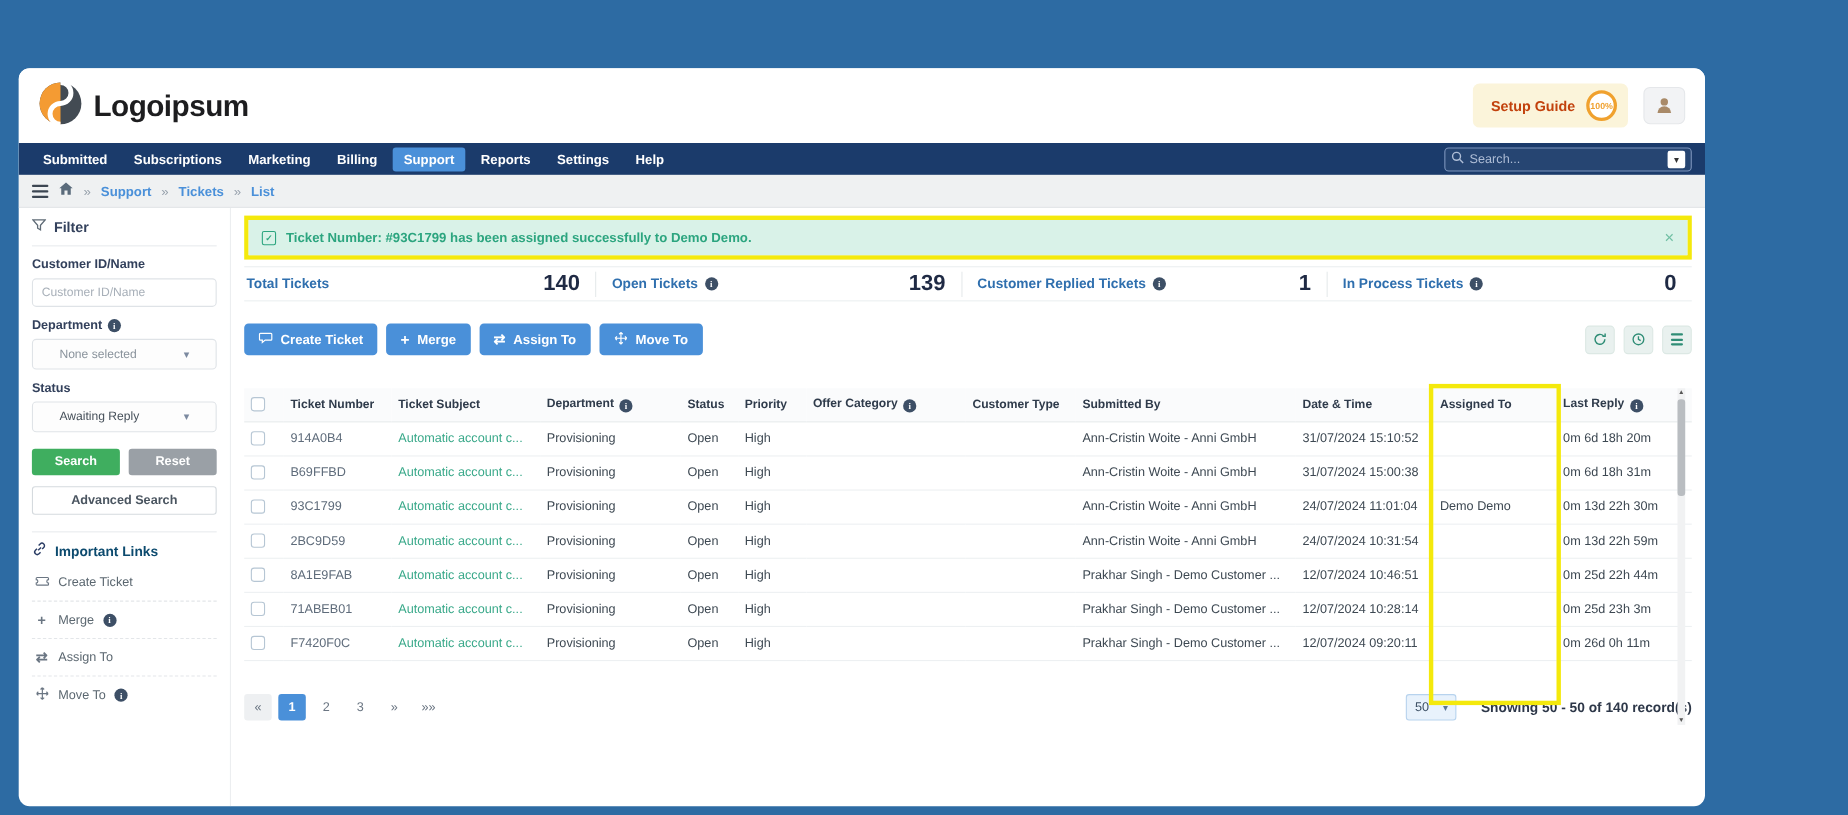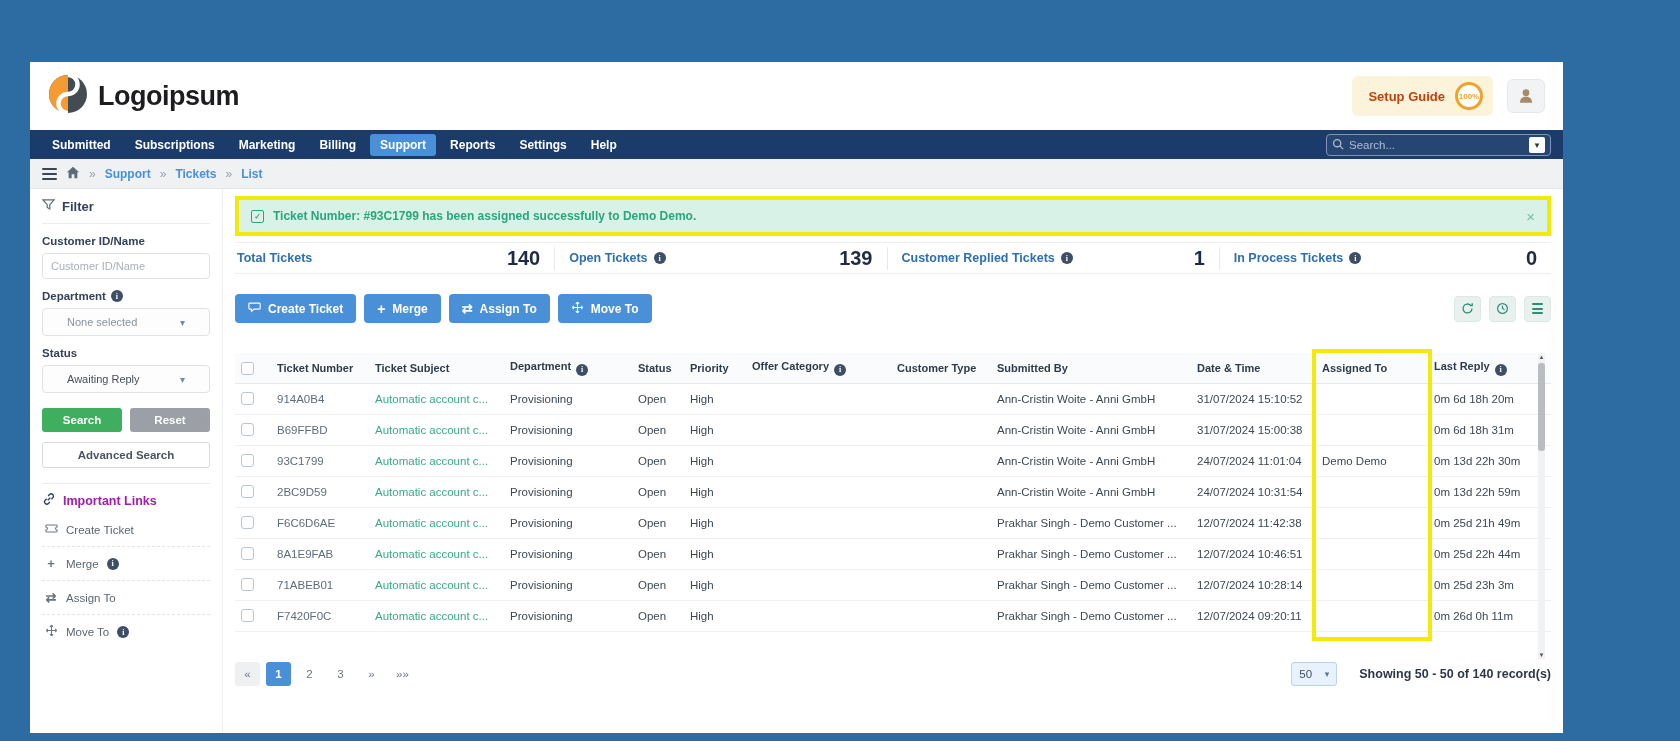--- a/index.html
+++ b/index.html
@@ -1,19 +1,19 @@
 <!DOCTYPE html>
 <html><head>
 <meta charset="utf-8">
 <style>
   * { box-sizing: border-box; margin: 0; padding: 0; }
   html,body { width:1680px; height:741px; overflow:hidden; }
   body { background:#2d6ba3; font-family:"Liberation Sans", sans-serif; position:relative; }
 
-  .window { position:absolute; left:30px; top:62px; width:1533px; height:671px; background:#fff; display:flex; flex-direction:column; overflow:hidden; }
+  .window { position:absolute; left:17px; top:62px; width:1533px; height:671px; background:#fff; display:flex; flex-direction:column; overflow:hidden;border-radius:10px; }
 
   
   .topbar { height:68px; display:flex; align-items:center; justify-content:space-between; padding:0 18px; background:#fff; }
   .logo { display:flex; align-items:center; gap:10px; }
   .logo-text { font-size:27px; font-weight:700; color:#1d1d1f; letter-spacing:-0.5px; }
   .topbar-right { display:flex; align-items:center; gap:14px; }
   .setup-guide { display:flex; align-items:center; gap:10px; background:#fbf4da; border-radius:6px; padding:5px 10px 5px 16px; height:40px; cursor:pointer; }
   .setup-guide-label { font-size:13px; font-weight:600; color:#c2410c; }
   .setup-badge { width:28px; height:28px; border-radius:50%; border:3px solid #f0a12e; color:#f0a12e; font-size:8px; font-weight:700; display:flex; align-items:center; justify-content:center; background:#fff; }
   .avatar { width:38px; height:34px; border-radius:6px; background:#f2f3f5; border:1px solid #e5e7ea; display:flex; align-items:center; justify-content:center; }
@@ -46,21 +46,21 @@
   .text-input::placeholder { color:#a8b0b9; }
   .select-box { height:28px; border:1px solid #dfe3e7; border-radius:4px; background:#fdfdfd; display:flex; align-items:center; justify-content:space-between; padding:0 24px; font-size:11px; cursor:pointer; }
   .select-box .caret { color:#7c8aa0; font-size:10px; }
   .sel-muted { color:#8a939c; }
   .sel-dark { color:#454f59; }
   .btn-row { display:flex; gap:8px; margin-top:15px; }
   .btn-search { flex:1; height:24px; background:#3fae5f; color:#fff; border:none; border-radius:3px; font-size:11.5px; font-weight:600; cursor:pointer; font-family:"Liberation Sans", sans-serif; }
   .btn-reset { flex:1; height:24px; background:#9aa0a6; color:#fff; border:none; border-radius:3px; font-size:11.5px; font-weight:600; cursor:pointer; font-family:"Liberation Sans", sans-serif; }
   .btn-advanced { width:100%; margin-top:10px; height:26px; background:#fff; border:1px solid #d5dade; border-radius:3px; color:#4a5560; font-size:11.5px; font-weight:600; cursor:pointer; font-family:"Liberation Sans", sans-serif; }
   .side-divider { border:none; border-top:1px solid #e9ebee; margin:15px 0 6px; }
-  .links-title { display:flex; align-items:center; gap:7px; font-size:12.5px; font-weight:700; color:#a21caf; margin:8px 0 4px; }
+  .links-title { display:flex; align-items:center; gap:7px; font-size:12.5px; font-weight:700; color:#0c4a6e; margin:8px 0 4px; }
   .side-link { display:flex; align-items:center; gap:8px; font-size:11.5px; color:#5b6770; padding:9px 2px; border-bottom:1px dashed #e3e6e9; cursor:pointer; }
   .side-link:last-child { border-bottom:none; }
   .glyph-icon { width:14px; text-align:center; color:#6b7683; font-size:13px; font-weight:700; }
 
   
   .info { width:12px; height:12px; border-radius:50%; background:#3d4f66; color:#fff; display:inline-flex; align-items:center; justify-content:center; flex-shrink:0; }
   .info::after { content:"i"; font-size:8px; font-weight:700; font-family:"Liberation Serif", serif; }
 
   
   .alert-outer { margin-top:7px; border:4px solid #f4e90c; }
@@ -435,34 +435,20 @@
                 <td class="col-priority">High</td>
                 <td class="col-offer_category"></td>
                 <td class="col-customer_type"></td>
                 <td class="col-submitted_by">Ann-Cristin Woite - Anni GmbH</td>
                 <td class="col-date_time">24/07/2024 10:31:54</td>
                 <td class="col-assigned_to"></td>
                 <td class="col-last_reply">0m 13d 22h 59m</td>
               </tr>
               <tr>
                 <td><span class="cb"></span></td>
-                <td class="col-ticket_number">F6C6D6AE</td>
-                <td class="col-subject">Automatic account c...</td>
-                <td class="col-department">Provisioning</td>
-                <td class="col-status">Open</td>
-                <td class="col-priority">High</td>
-                <td class="col-offer_category"></td>
-                <td class="col-customer_type"></td>
-                <td class="col-submitted_by">Prakhar Singh - Demo Customer ...</td>
-                <td class="col-date_time">12/07/2024 11:42:38</td>
-                <td class="col-assigned_to"></td>
-                <td class="col-last_reply">0m 25d 21h 49m</td>
-              </tr>
-              <tr>
-                <td><span class="cb"></span></td>
                 <td class="col-ticket_number">8A1E9FAB</td>
                 <td class="col-subject">Automatic account c...</td>
                 <td class="col-department">Provisioning</td>
                 <td class="col-status">Open</td>
                 <td class="col-priority">High</td>
                 <td class="col-offer_category"></td>
                 <td class="col-customer_type"></td>
                 <td class="col-submitted_by">Prakhar Singh - Demo Customer ...</td>
                 <td class="col-date_time">12/07/2024 10:46:51</td>
                 <td class="col-assigned_to"></td>

